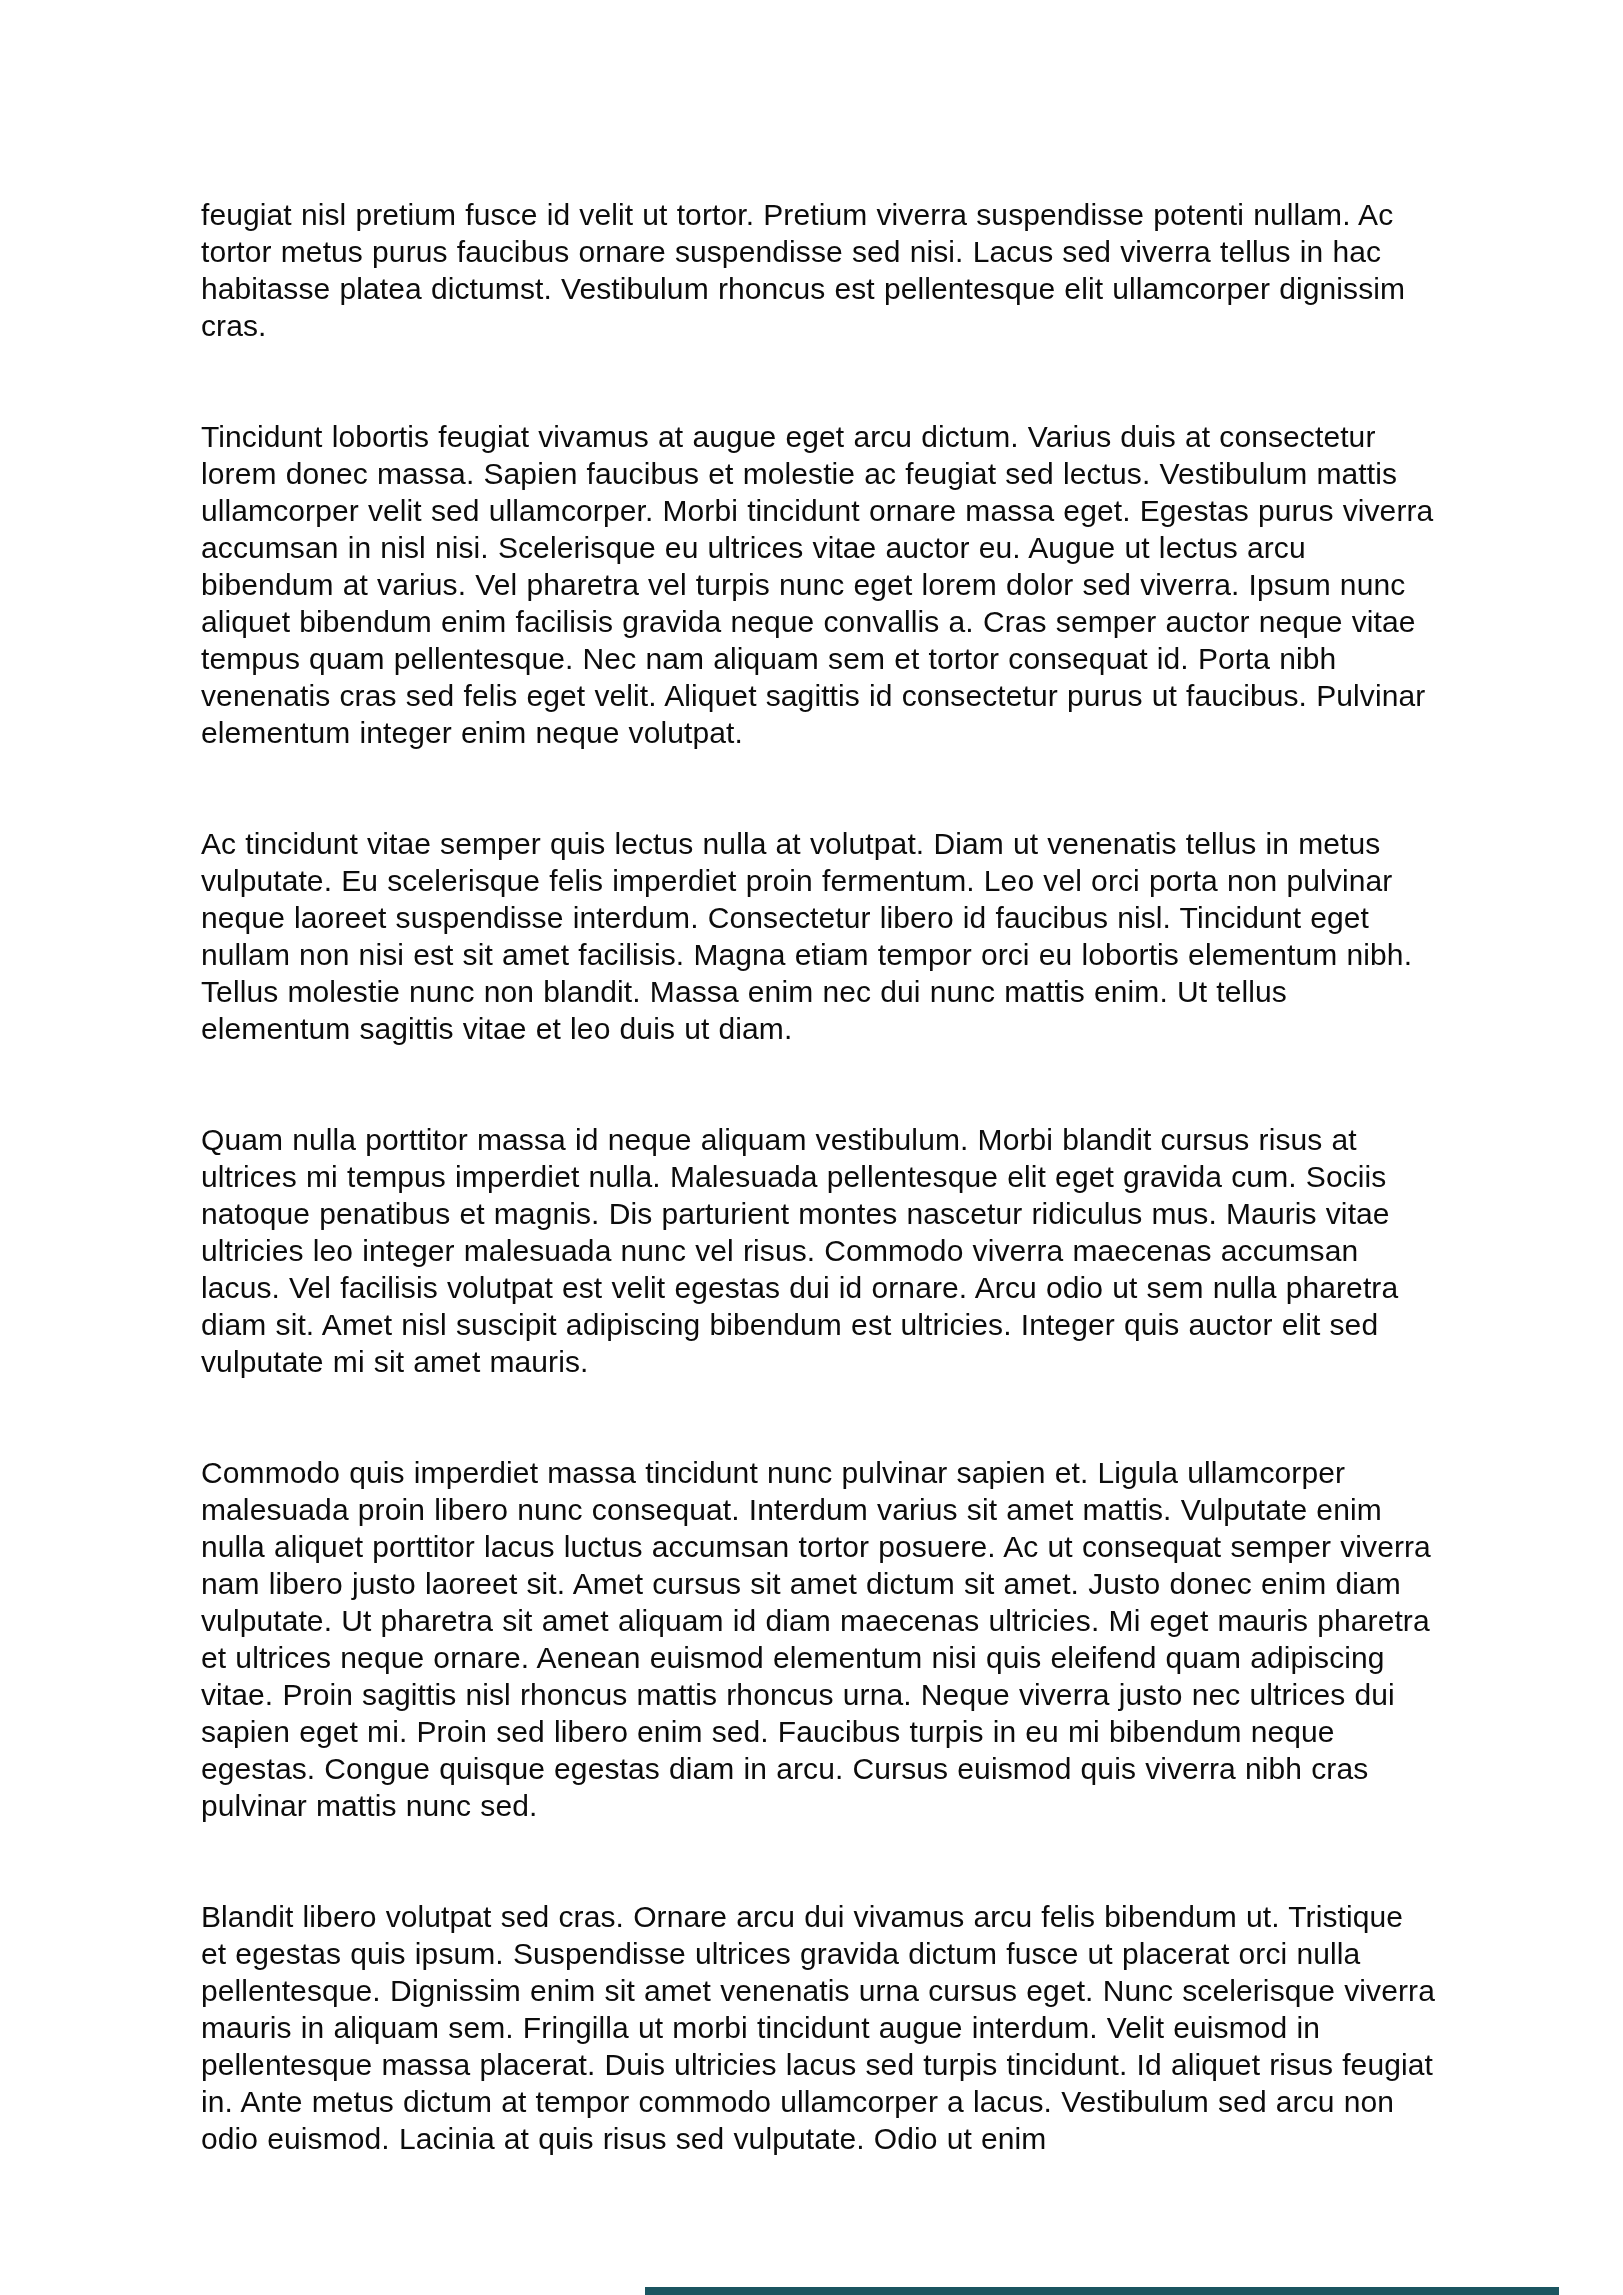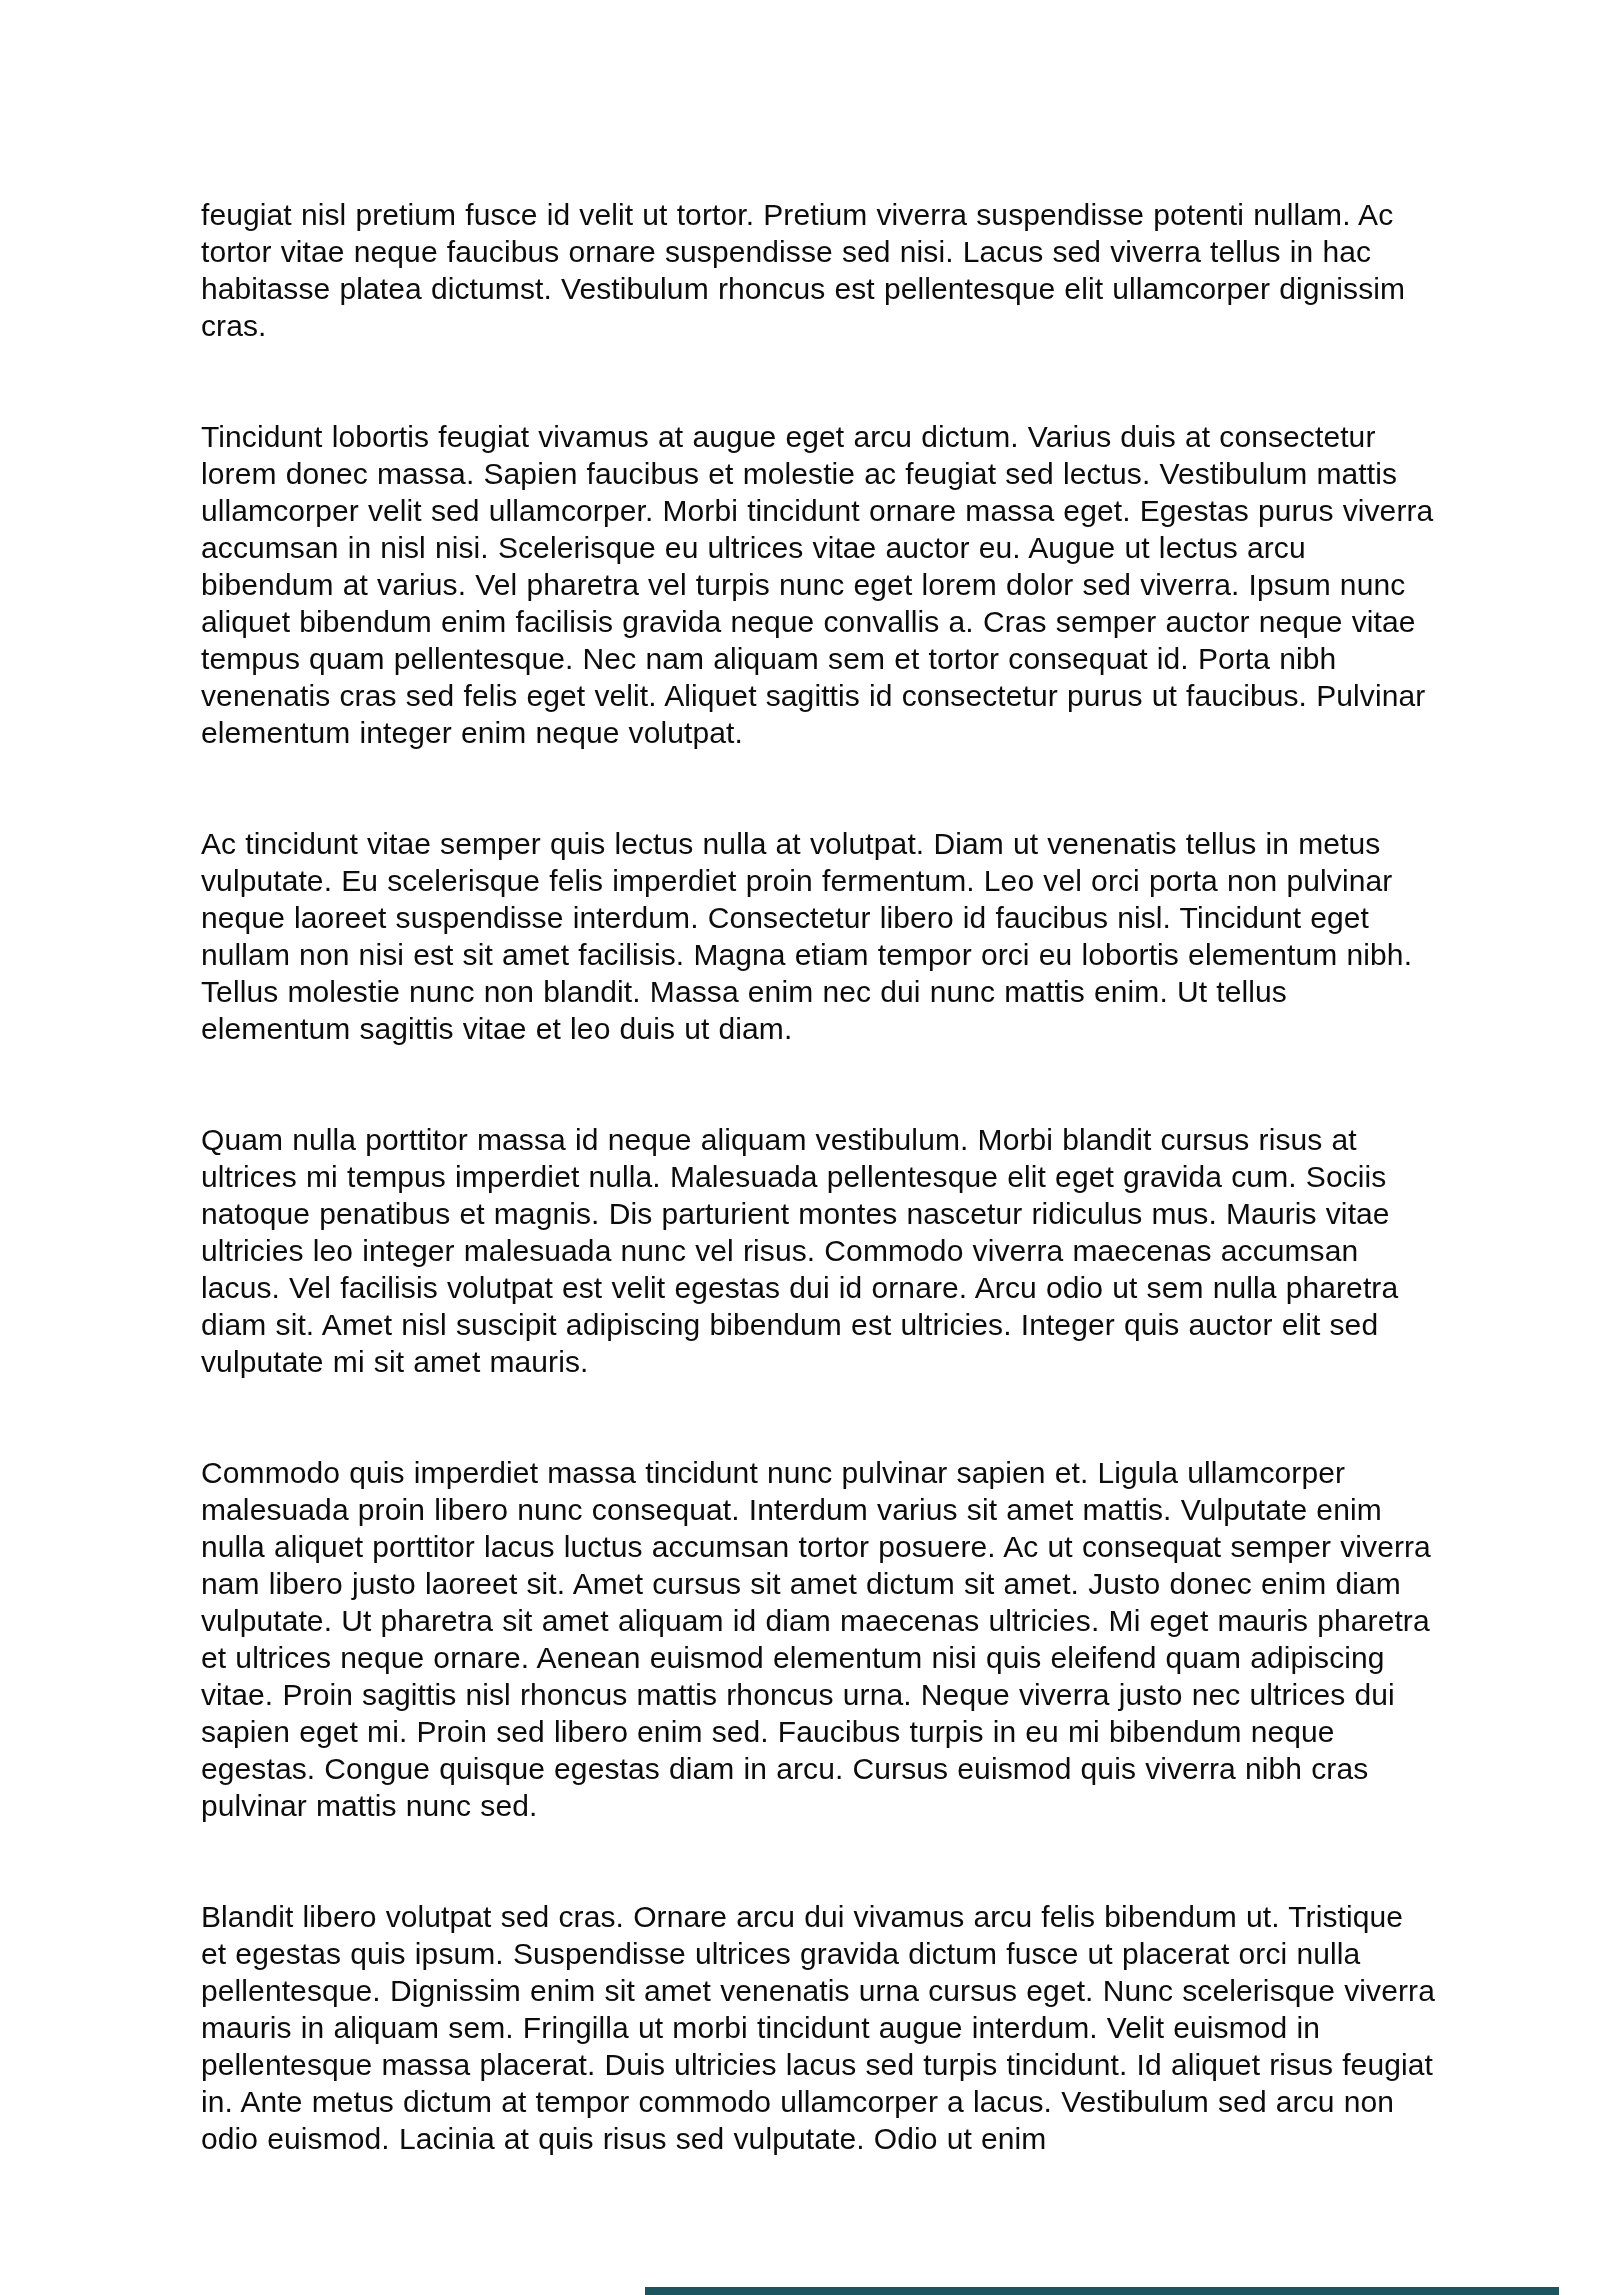--- a/index.html
+++ b/index.html
@@ -40,21 +40,21 @@
     width: 914px;
     height: 7.9px;
     background: #1b5560; 
   }
 </style>
 </head>
 <body>
 
 <div class="page">
   <div class="doc-body">
-    <p style="color: rgb(12, 12, 12);">feugiat nisl pretium fusce id velit ut tortor. Pretium viverra suspendisse potenti nullam. Ac tortor vitae neque faucibus ornare suspendisse sed nisi. Lacus sed viverra tellus in hac habitasse platea dictumst. Vestibulum rhoncus est pellentesque elit ullamcorper dignissim cras.</p>
+    <p style="color: rgb(12, 12, 12);">feugiat nisl pretium fusce id velit ut tortor. Pretium viverra suspendisse potenti nullam. Ac tortor metus purus faucibus ornare suspendisse sed nisi. Lacus sed viverra tellus in hac habitasse platea dictumst. Vestibulum rhoncus est pellentesque elit ullamcorper dignissim cras.</p>
     <p style="color: rgb(12, 12, 12);">Tincidunt lobortis feugiat vivamus at augue eget arcu dictum. Varius duis at consectetur lorem donec massa. Sapien faucibus et molestie ac feugiat sed lectus. Vestibulum mattis ullamcorper velit sed ullamcorper. Morbi tincidunt ornare massa eget. Egestas purus viverra accumsan in nisl nisi. Scelerisque eu ultrices vitae auctor eu. Augue ut lectus arcu bibendum at varius. Vel pharetra vel turpis nunc eget lorem dolor sed viverra. Ipsum nunc aliquet bibendum enim facilisis gravida neque convallis a. Cras semper auctor neque vitae tempus quam pellentesque. Nec nam aliquam sem et tortor consequat id. Porta nibh venenatis cras sed felis eget velit. Aliquet sagittis id consectetur purus ut faucibus. Pulvinar elementum integer enim neque volutpat.</p>
     <p style="color: rgb(12, 12, 12);">Ac tincidunt vitae semper quis lectus nulla at volutpat. Diam ut venenatis tellus in metus vulputate. Eu scelerisque felis imperdiet proin fermentum. Leo vel orci porta non pulvinar neque laoreet suspendisse interdum. Consectetur libero id faucibus nisl. Tincidunt eget nullam non nisi est sit amet facilisis. Magna etiam tempor orci eu lobortis elementum nibh. Tellus molestie nunc non blandit. Massa enim nec dui nunc mattis enim. Ut tellus elementum sagittis vitae et leo duis ut diam.</p>
     <p style="color: rgb(12, 12, 12);">Quam nulla porttitor massa id neque aliquam vestibulum. Morbi blandit cursus risus at ultrices mi tempus imperdiet nulla. Malesuada pellentesque elit eget gravida cum. Sociis natoque penatibus et magnis. Dis parturient montes nascetur ridiculus mus. Mauris vitae ultricies leo integer malesuada nunc vel risus. Commodo viverra maecenas accumsan lacus. Vel facilisis volutpat est velit egestas dui id ornare. Arcu odio ut sem nulla pharetra diam sit. Amet nisl suscipit adipiscing bibendum est ultricies. Integer quis auctor elit sed vulputate mi sit amet mauris.</p>
     <p style="color: rgb(12, 12, 12);">Commodo quis imperdiet massa tincidunt nunc pulvinar sapien et. Ligula ullamcorper malesuada proin libero nunc consequat. Interdum varius sit amet mattis. Vulputate enim nulla aliquet porttitor lacus luctus accumsan tortor posuere. Ac ut consequat semper viverra nam libero justo laoreet sit. Amet cursus sit amet dictum sit amet. Justo donec enim diam vulputate. Ut pharetra sit amet aliquam id diam maecenas ultricies. Mi eget mauris pharetra et ultrices neque ornare. Aenean euismod elementum nisi quis eleifend quam adipiscing vitae. Proin sagittis nisl rhoncus mattis rhoncus urna. Neque viverra justo nec ultrices dui sapien eget mi. Proin sed libero enim sed. Faucibus turpis in eu mi bibendum neque egestas. Congue quisque egestas diam in arcu. Cursus euismod quis viverra nibh cras pulvinar mattis nunc sed.</p>
     <p style="color: rgb(12, 12, 12);">Blandit libero volutpat sed cras. Ornare arcu dui vivamus arcu felis bibendum ut. Tristique et egestas quis ipsum. Suspendisse ultrices gravida dictum fusce ut placerat orci nulla pellentesque. Dignissim enim sit amet venenatis urna cursus eget. Nunc scelerisque viverra mauris in aliquam sem. Fringilla ut morbi tincidunt augue interdum. Velit euismod in pellentesque massa placerat. Duis ultricies lacus sed turpis tincidunt. Id aliquet risus feugiat in. Ante metus dictum at tempor commodo ullamcorper a lacus. Vestibulum sed arcu non odio euismod. Lacinia at quis risus sed vulputate. Odio ut enim</p>
   </div>
 </div>
 
 <div class="bottom-bar" style="background: rgb(27, 85, 96);"></div>
 

